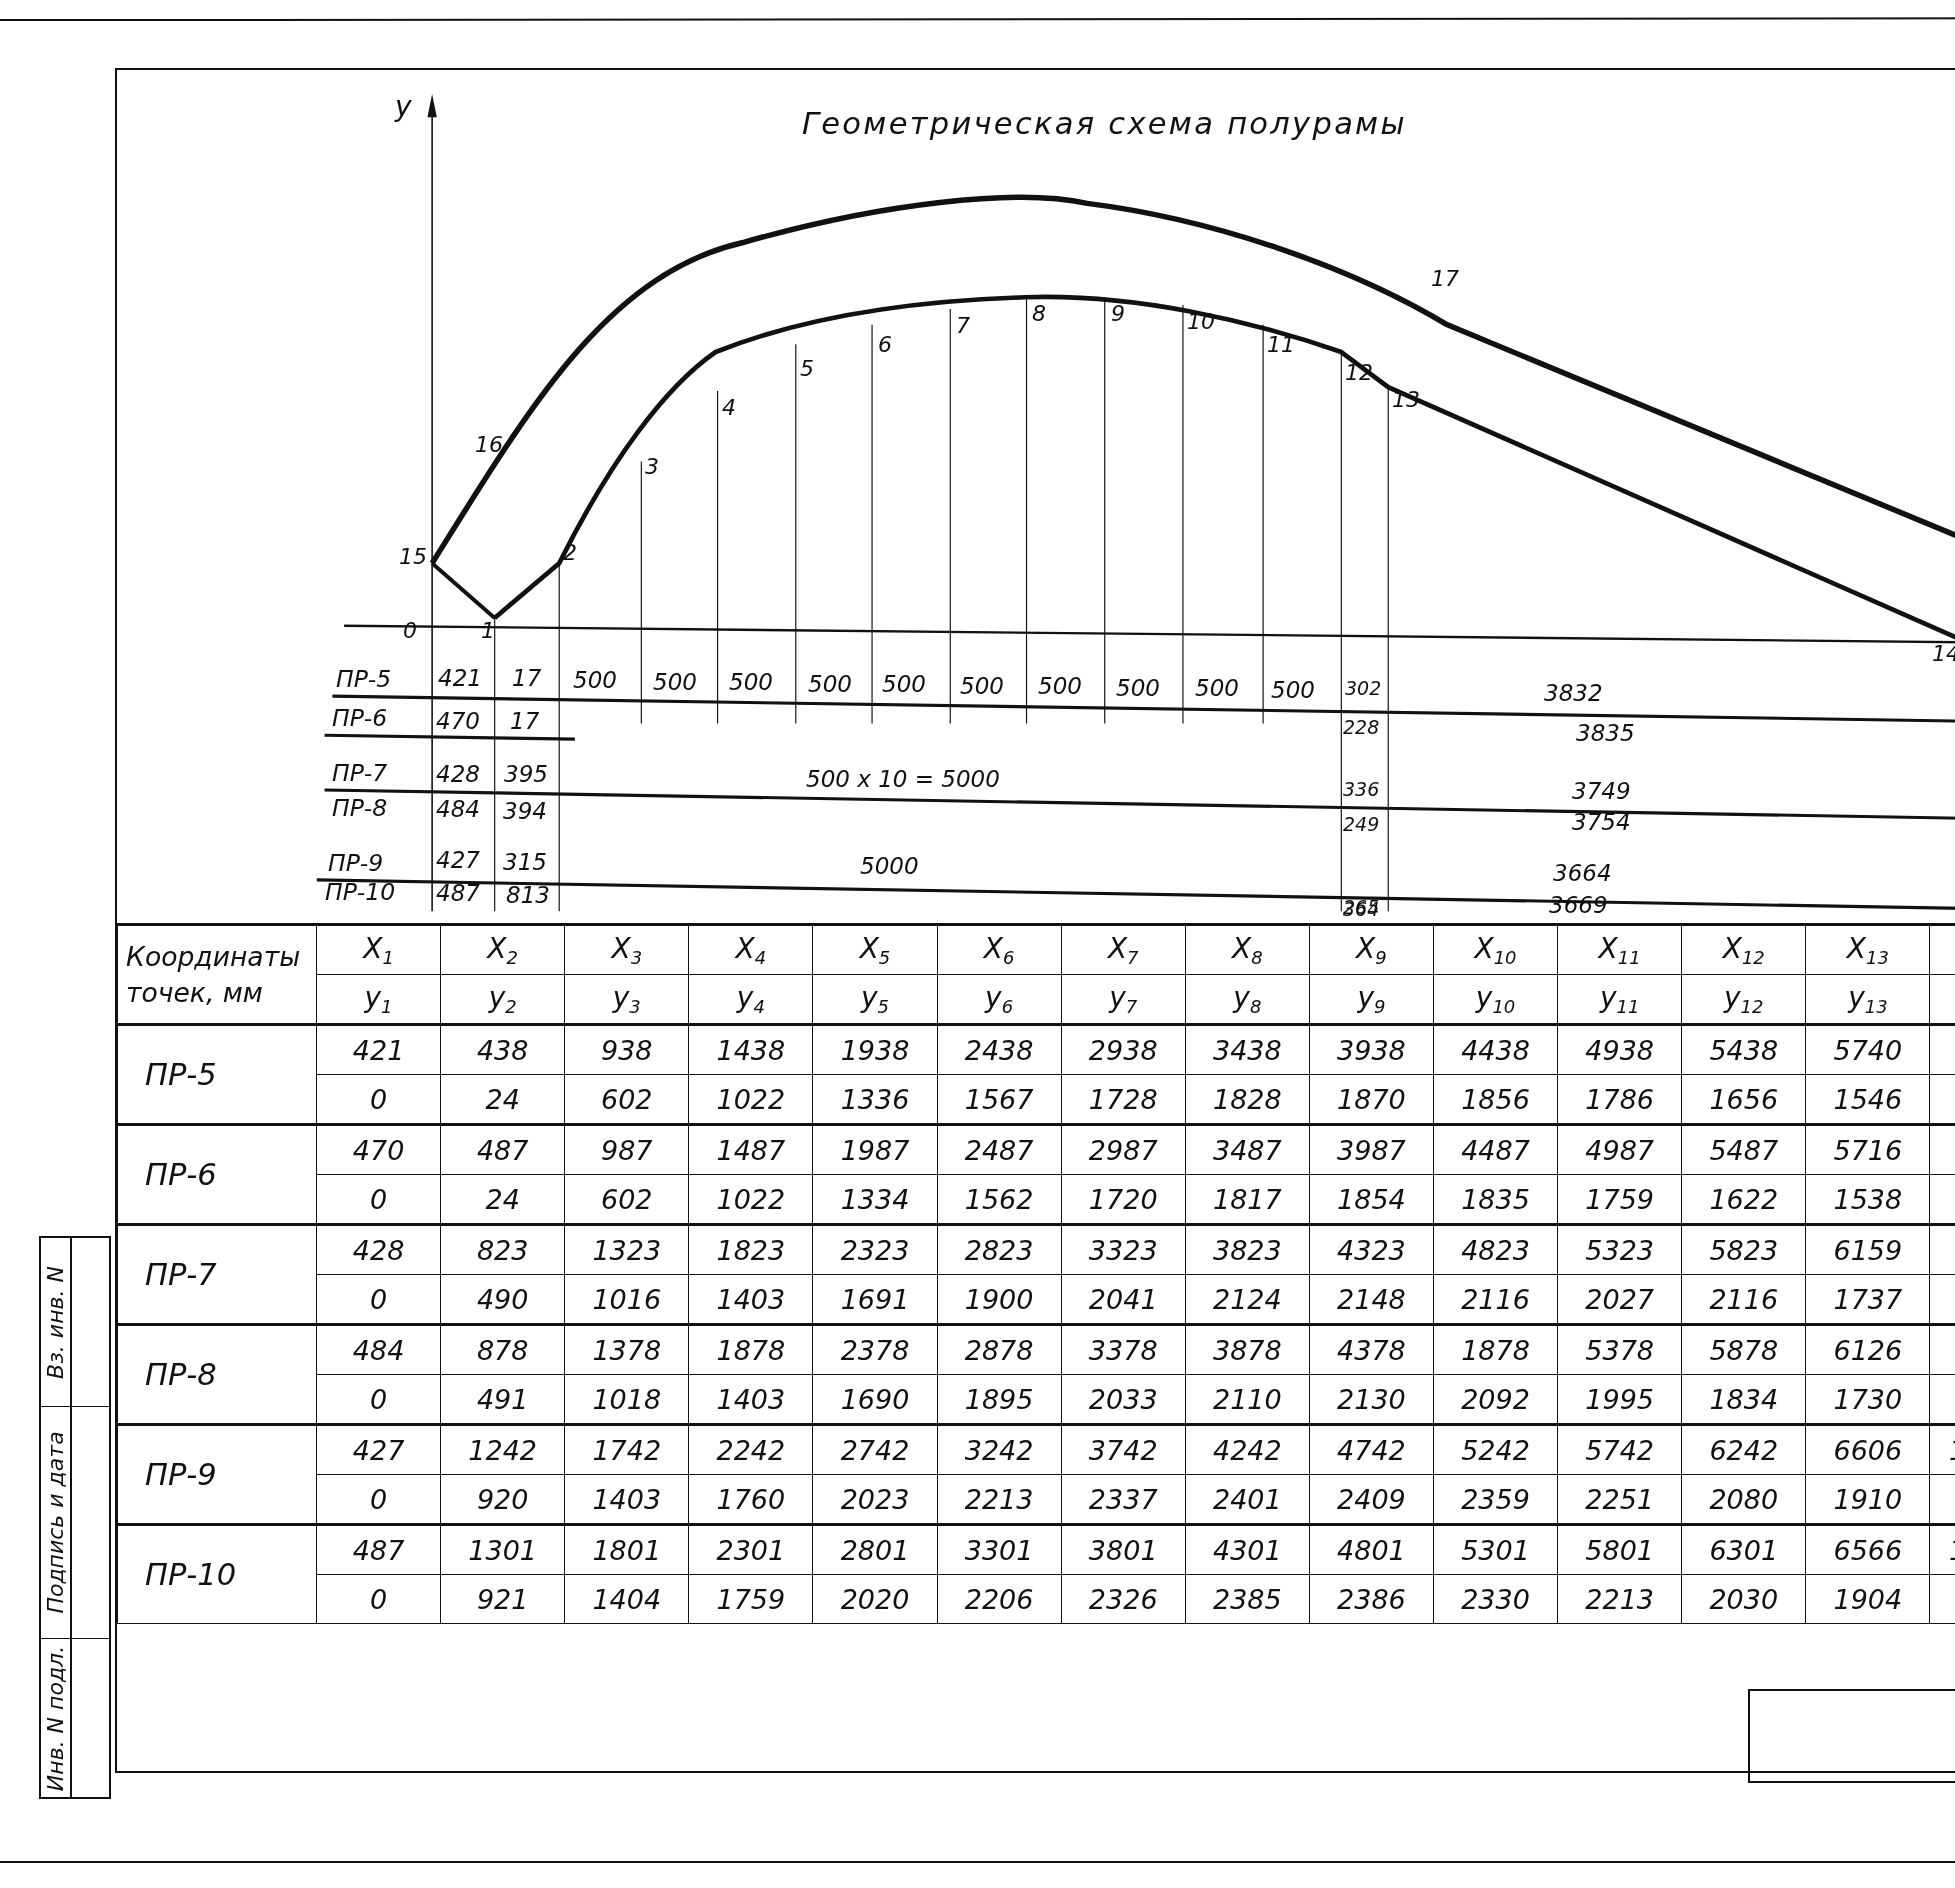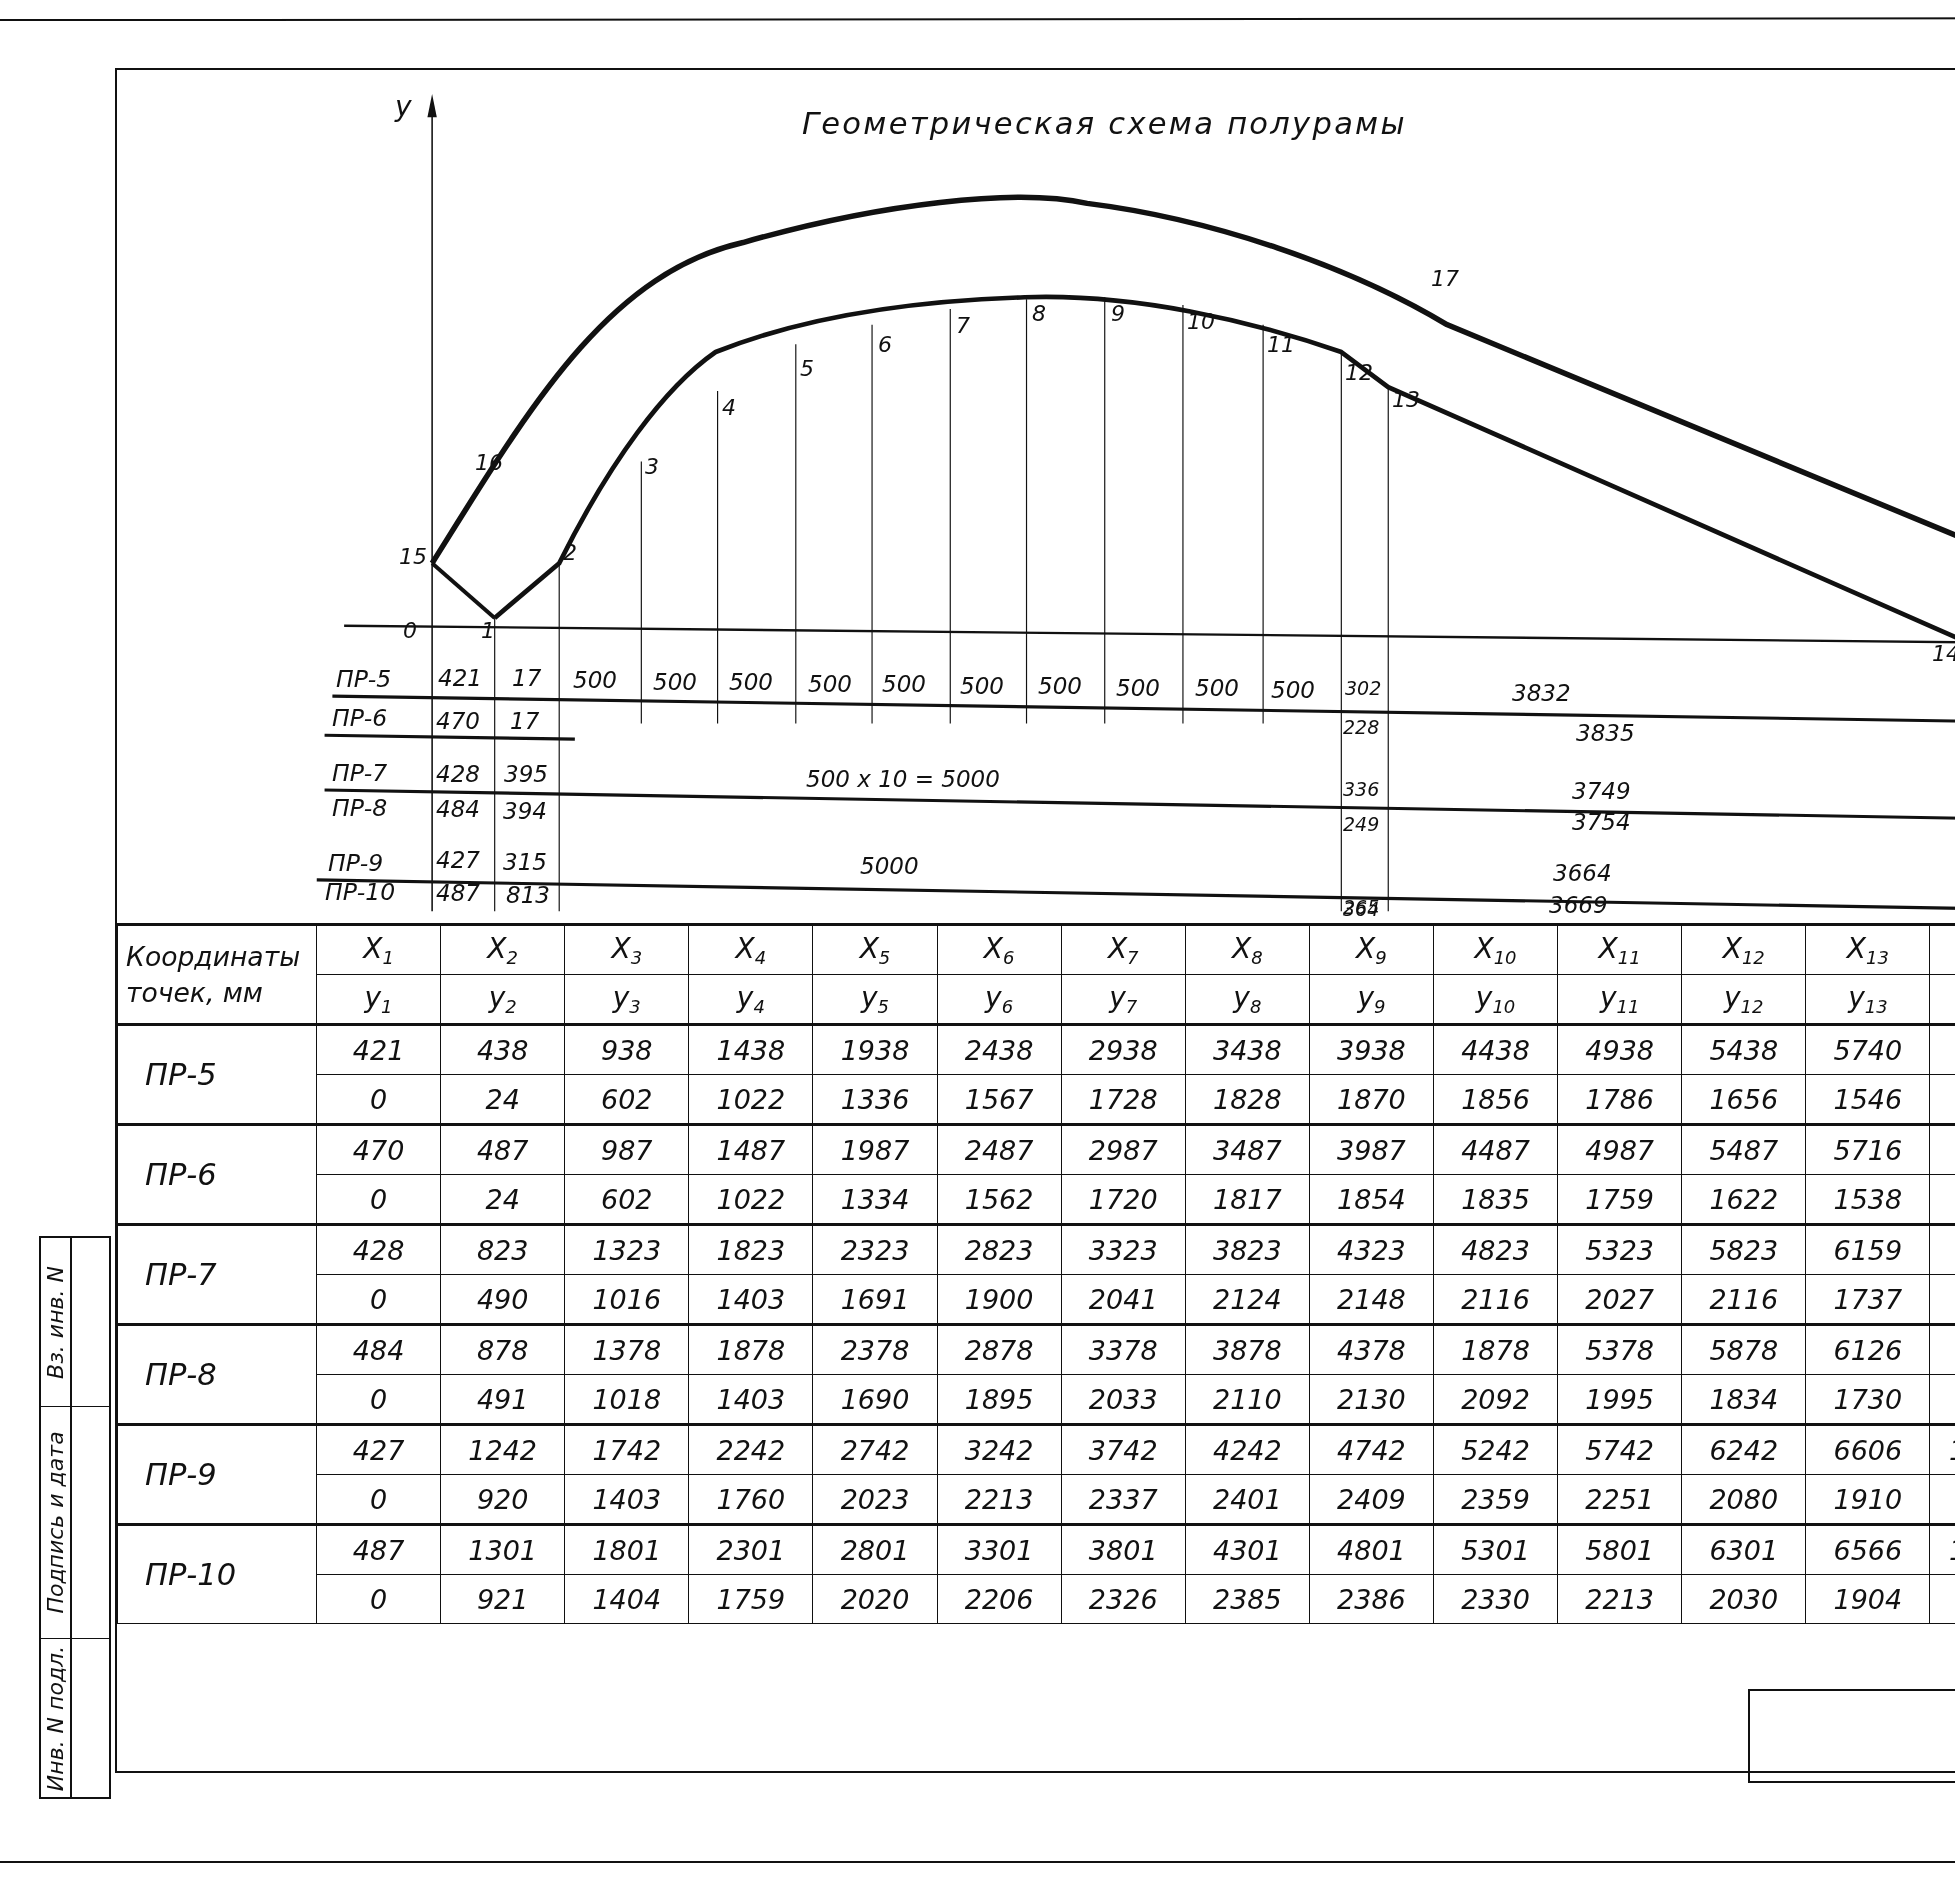--- a/index.html
+++ b/index.html
@@ -98,21 +98,21 @@
 <div class="lbl hand" style="left:878px;top:332px;">6</div>
 <div class="lbl hand" style="left:956px;top:313px;">7</div>
 <div class="lbl hand" style="left:1032px;top:301px;">8</div>
 <div class="lbl hand" style="left:1111px;top:301px;">9</div>
 <div class="lbl hand" style="left:1187px;top:309px;">10</div>
 <div class="lbl hand" style="left:1267px;top:332px;">11</div>
 <div class="lbl hand" style="left:1345px;top:360px;">12</div>
 <div class="lbl hand" style="left:1392px;top:387px;">13</div>
 <div class="lbl hand" style="left:1932px;top:641px;">14</div>
 <div class="lbl hand" style="left:399px;top:544px;">15</div>
-<div class="lbl hand" style="left:475px;top:450px;text-align:center;">16</div>
+<div class="lbl hand" style="left:475px;top:432px;text-align:center;">16</div>
 <div class="lbl hand" style="left:1431px;top:266px;">17</div>
 
 <div class="pr hand" style="left:336px;top:665px;">ПР-5</div>
 <div class="pr hand" style="left:332px;top:704px;">ПР-6</div>
 <div class="pr hand" style="left:332px;top:759px;">ПР-7</div>
 <div class="pr hand" style="left:332px;top:794px;">ПР-8</div>
 <div class="pr hand" style="left:328px;top:849px;">ПР-9</div>
 <div class="pr hand" style="left:325px;top:878px;">ПР-10</div>
 
 <div class="dim hand" style="left:438px;top:665px;">421</div>
@@ -121,21 +121,21 @@
 <div class="dim hand" style="left:653px;top:669px;">500</div>
 <div class="dim hand" style="left:729px;top:669px;">500</div>
 <div class="dim hand" style="left:808px;top:671px;">500</div>
 <div class="dim hand" style="left:882px;top:671px;">500</div>
 <div class="dim hand" style="left:960px;top:673px;">500</div>
 <div class="dim hand" style="left:1038px;top:673px;">500</div>
 <div class="dim hand" style="left:1116px;top:675px;">500</div>
 <div class="dim hand" style="left:1195px;top:675px;">500</div>
 <div class="dim hand" style="left:1271px;top:677px;">500</div>
 <div class="dim hand" style="left:1345px;top:677px;font-size:19px;">302</div>
-<div class="dim hand" style="left:1512px;top:680px;">3832</div>
+<div class="dim hand" style="left:1544px;top:680px;">3832</div>
 
 <div class="dim hand" style="left:436px;top:708px;">470</div>
 <div class="dim hand" style="left:510px;top:708px;">17</div>
 <div class="dim hand" style="left:1343px;top:716px;font-size:19px;">228</div>
 <div class="dim hand" style="left:1576px;top:720px;">3835</div>
 
 <div class="dim hand" style="left:436px;top:761px;">428</div>
 <div class="dim hand" style="left:504px;top:761px;">395</div>
 <div class="dim hand" style="left:806px;top:766px;">500 x 10 = 5000</div>
 <div class="dim hand" style="left:1343px;top:778px;font-size:19px;">336</div>

